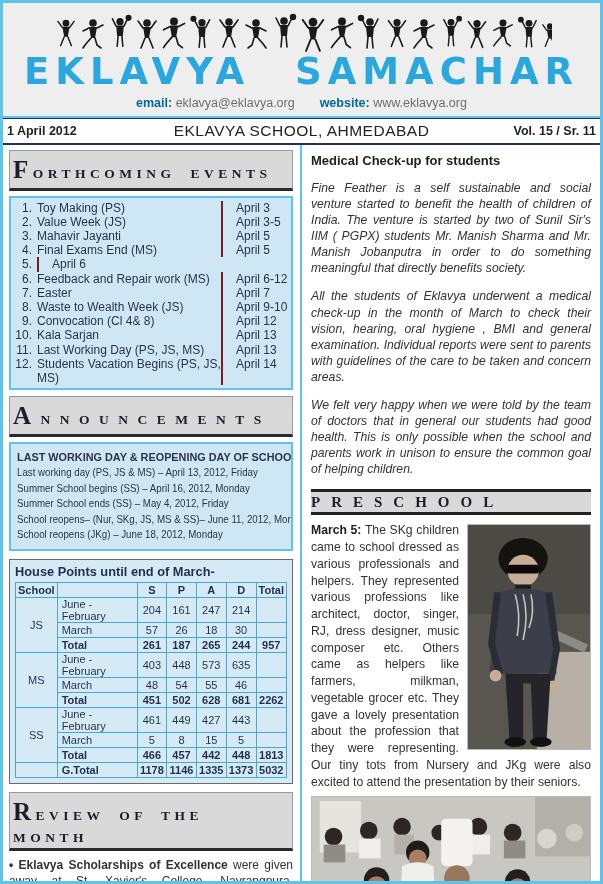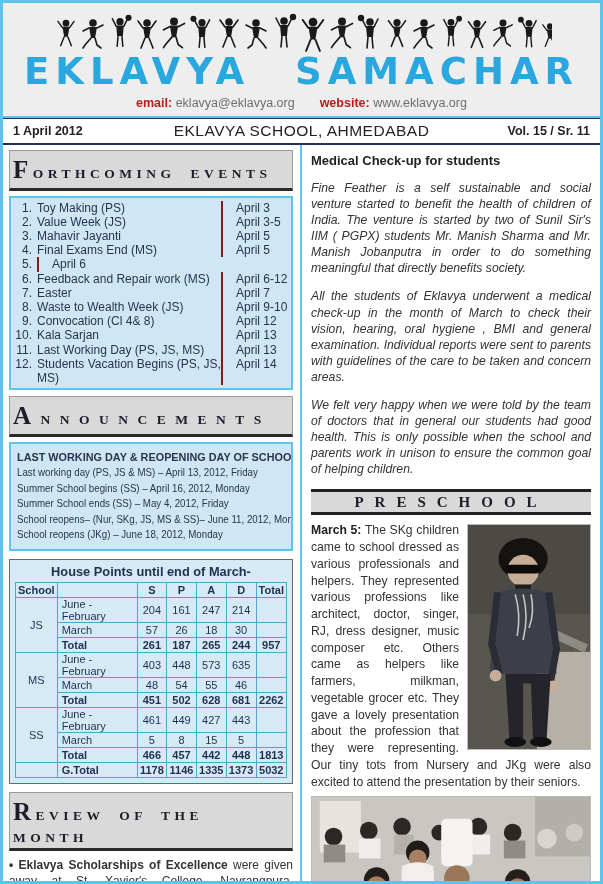--- a/index.html
+++ b/index.html
@@ -7,26 +7,26 @@
   body { font-family: "Liberation Sans", sans-serif; }
 
   .page { width:603px; height:884px; border:3px solid #5fc4ec; background:#fff; overflow:hidden; position:relative; }
 
   
   .header { background:#eeeeef; border-bottom:2px solid #5fc4ec; padding-top:7px; }
   .warli { display:block; margin:0 auto; }
   .nl-title { text-align:center; color:#29a7de; font-family:"DejaVu Sans", sans-serif; font-weight:bold;
               font-size:37px; letter-spacing:6px; word-spacing:26px; line-height:1.05; margin-top:1px; }
   .contact { text-align:center; font-size:12.5px; color:#6e6e6e; padding:4px 0 6px; }
-  .contact b { color:#b91c1c;margin-top:32px; }
+  .contact b { color:#0369a1;margin-top:32px; }
   .contact .gap { display:inline-block; width:18px; }
 
   
   .date-bar { display:flex; align-items:center; border-bottom:2.5px solid #1d3461; border-top:1px solid #1d3461;
-              background:#fff; padding:3px 10px; }
+              background:#fff; padding:3px 4px; }
   .date-bar .l { flex:1; font-size:12.5px; font-weight:bold; color:#222; }
   .date-bar .c { flex:2; text-align:center; font-size:15.5px; color:#222; letter-spacing:0.5px; }
   .date-bar .r { flex:1; text-align:right; font-size:12.5px; font-weight:bold; color:#222; }
 
   
   .content { display:flex; align-items:stretch; height:741px; }
   .col-left { width:299px; border-right:2px solid #5fc4ec; padding:5px 7px 0 6px; }
   .col-right { width:298px; padding:6px 9px 0 9px; }
 
   
@@ -46,36 +46,36 @@
 
   
   .ann-box { border:2px solid #5fc4ec; background:#cfe7f5; margin-top:5px; padding:5px 4px 6px 6px;
              color:#28334e; overflow:hidden; }
   .ann-title { font-weight:bold; font-size:11.8px; transform:scaleX(0.92); transform-origin:0 50%;
                white-space:nowrap; line-height:16px; }
   .ann-line { font-size:10.8px; transform:scaleX(0.9); transform-origin:0 50%; white-space:nowrap; line-height:15.6px; }
 
   
   .hp-box { border:1px solid #6a6a6a; background:#d6eaf6; margin-top:8px; padding:4px 5px 5px; }
-  .hp-title { font-weight:bold; color:#1d3050; font-size:12.8px; padding-bottom:3px;text-align:center; }
+  .hp-title { font-weight:bold; color:#1d3050; font-size:12.8px; padding-bottom:3px; }
   table.hp { border-collapse:collapse; width:100%;padding-left:19px; }
   table.hp td, table.hp th { border:1.6px solid #4aa7d2; font-size:11px; color:#1d3050;
                              text-align:center; height:15px; padding:0 2px; }
   table.hp th { font-weight:bold; }
   table.hp .period { text-align:left; padding-left:4px; }
   table.hp .b { font-weight:bold; }
 
   
   .review-p { font-size:12px; color:#333; text-align:justify; line-height:16.2px; margin-top:6px; }
 
   
   .med-head { font-weight:bold; font-size:13px; color:#222; margin:2px 0 12px; }
   .med-p { font-size:12.2px; text-align:justify; line-height:16.1px; color:#333; margin-bottom:12px;font-style:italic; }
 
-  .pre-head { border-top:3px solid #222; border-bottom:3px solid #222; background:#d9d9da; text-align:center;
+  .pre-head { border-top:3px solid #222; border-bottom:3px solid #222; background:#d9d9da; text-align:left;
               font-family:"Liberation Serif", serif; font-weight:bold; font-size:15px; letter-spacing:11px;
               color:#1c1c2a; padding:2px 0 1px; margin:8px 0 7px; text-transform:uppercase; }
   .pre-wrap { overflow:hidden; }
   .boy-photo { float:right; width:124px; height:226px; margin:2px 0 4px 8px; border:1px solid #bbb; }
   .pre-text { font-size:12.2px; text-align:justify; line-height:16.75px; color:#333; }
   .pre-text b { color:#222; }
   .aud-photo { width:100%; height:206px; margin-top:6px; border:1px solid #bbb; }
   svg.ph { display:block; width:100%; height:100%; }
 </style>
 </head>

